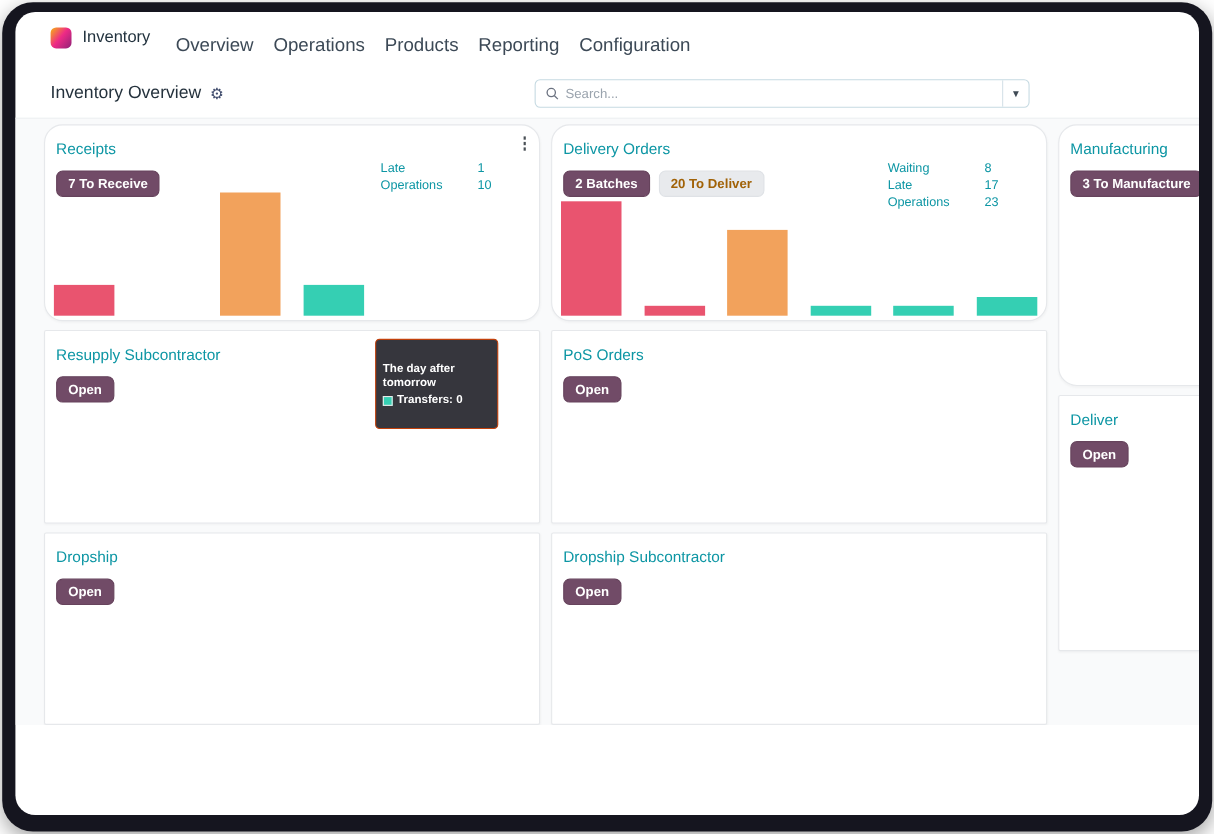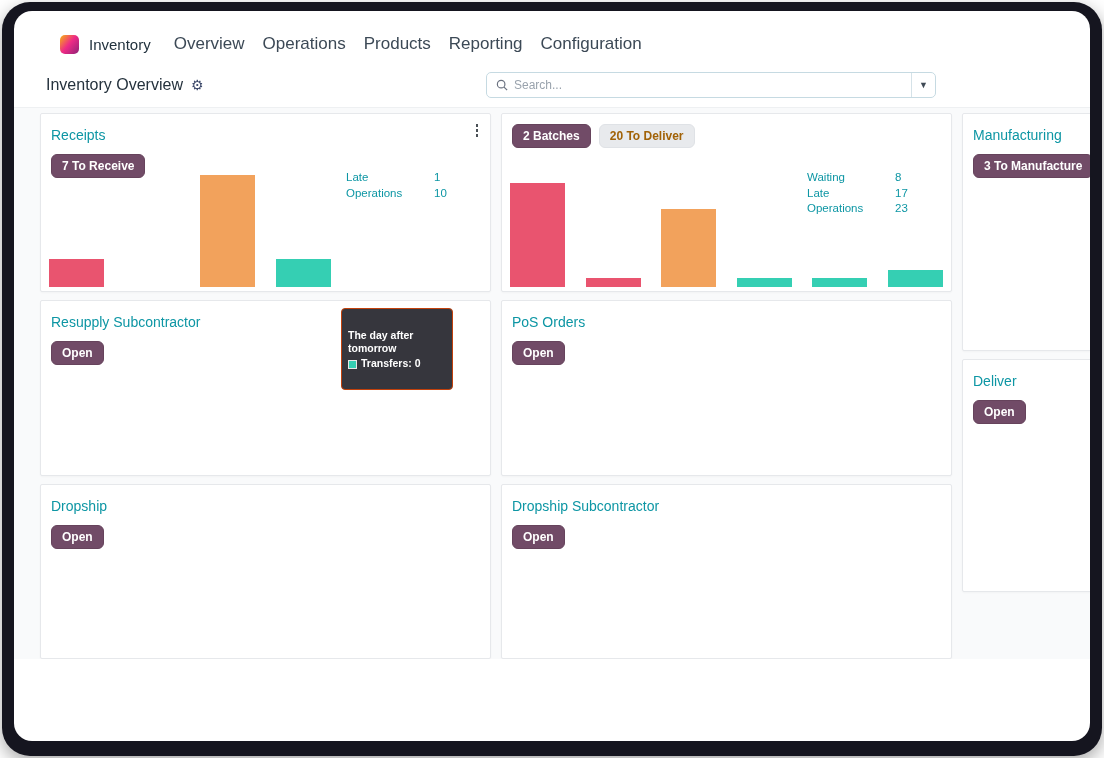--- a/index.html
+++ b/index.html
@@ -1,49 +1,49 @@
 <!DOCTYPE html>
 <html><head>
 <meta charset="utf-8">
 <style>
   * { margin:0; padding:0; box-sizing:border-box; }
   html,body { width:1104px; height:758px; background:#fff; font-family:"Liberation Sans", sans-serif; }
   .frame { position:absolute; inset:2px; background:#15151f; border-radius:28px; box-shadow:0 6px 18px rgba(0,0,0,.35); }
   .page { position:absolute; left:12px; top:9px; right:12px; bottom:15px; background:#fff; border-radius:18px; overflow:hidden; }
 
   
-  .navbar { height:52px; display:flex; align-items:center; padding:14px 0 0 46px; }
+  .navbar { height:52px; display:flex; padding:14px 0 0 32px; }
   .logo { width:19px; height:19px; border-radius:5px; background:linear-gradient(130deg,#f7b410 0%,#ee2a86 48%,#8f2277 100%); flex:0 0 auto; }
   .brand { font-size:15px; color:#22323e; margin:0 14px 0 10px; cursor:pointer; }
   .nav-item { font-size:17px; color:#3c4956; padding:6px 9px; cursor:pointer; border-radius:4px; }
 
   
   .control { height:44px; display:flex; align-items:center; padding:0 32px; justify-content:space-between; }
   .cp-left { display:flex; align-items:center; gap:8px; }
   .cp-title { font-size:16px; color:#25323d; }
   .gear { font-size:14px; color:#3e4a6b; cursor:pointer; line-height:1; }
   .search { width:450px; height:26px; border:1px solid #c6dae2; border-radius:5px; display:flex; align-items:center; background:#fff; margin-right:122px; }
   .search svg { margin:0 6px 0 9px; }
   .search input { border:0; outline:0; flex:1; font-size:12px; color:#15803d; font-family:inherit; background:transparent; }
   .search input::placeholder { color:#9aa3ad; }
   .search .caret-box { width:24px; height:100%; border-left:1px solid #d5e2e8; display:flex; align-items:center; justify-content:center; cursor:pointer; color:#3f4a55; font-size:9px; }
 
   
   .dash { height:552px; background:#f9fafb; border-top:1px solid #eef0f2; padding:5px 0 0 26px; overflow:hidden; display:flex; gap:10px; }
   .col { width:451px; flex:0 0 451px; display:flex; flex-direction:column; gap:8px; }
   .card { background:#fff; border:1px solid #e6e8eb; border-radius:2px; box-shadow:0 1px 2px rgba(0,0,0,.03); position:relative; }
-  .card.r1 { height:238px; }
+  .card.r1 { height:238px;border-radius:17px; }
   .card.r2 { height:233px; }
   .card.r3 { height:233px; }
   .card-title { font-size:14px; color:#0d96a4; padding:13px 10px 0 10px; cursor:pointer; display:inline-block; }
   .btn-row { display:flex; gap:8px; padding:10px 10px 0 10px; }
   .btn { font-size:12px; font-weight:bold; padding:4px 10px; border-radius:6px; border:1px solid transparent; cursor:pointer; white-space:nowrap; font-family:inherit; }
   .btn.primary { background:#714b67; color:#fff; border-color:#66435c; }
   .btn.secondary { background:#e8eaed; color:#a16207; border-color:#dfe2e6; }
-  .stats { position:absolute; top:56px; right:14px; width:130px; }
+  .stats { position:absolute; top:32px; right:14px; width:130px; }
   .stat-row { display:flex; font-size:11.5px; color:#0d96a4; line-height:15.5px; cursor:pointer; }
   .stat-row .lbl { flex:1; }
   .stat-row .val { width:42px; }
   .kebab { position:absolute; top:8px; right:10px; display:flex; flex-direction:column; gap:2.5px; cursor:pointer; padding:2px; }
   .kebab i { width:2.5px; height:2.5px; background:#4a5056; display:block; }
 
   .chart { position:absolute; left:0; right:0; bottom:0; top:80px; }
   .bar { position:absolute; bottom:4px; width:55px; cursor:pointer; }
 
   .tooltip { position:absolute; left:300px; top:194px; width:112px; background:rgba(43,43,51,.95); border:1px solid #c2410c; border-radius:4px; padding:20px 6px; z-index:5; }
@@ -132,20 +132,21 @@
         <div class="card r3">
           <span class="card-title">Dropship</span>
           <div class="btn-row">
             <button class="btn primary">Open</button>
           </div>
         </div>
       </div>
 
       <div class="col">
         <div class="card r1">
+          <span class="card-title">Delivery Orders</span>
           <div class="btn-row">
             <button class="btn primary">2 Batches</button>
             <button class="btn secondary">20 To Deliver</button>
           </div>
           <div class="stats">
             <div class="stat-row">
               <span class="lbl">Waiting</span>
               <span class="val">8</span>
             </div>
             <div class="stat-row">

